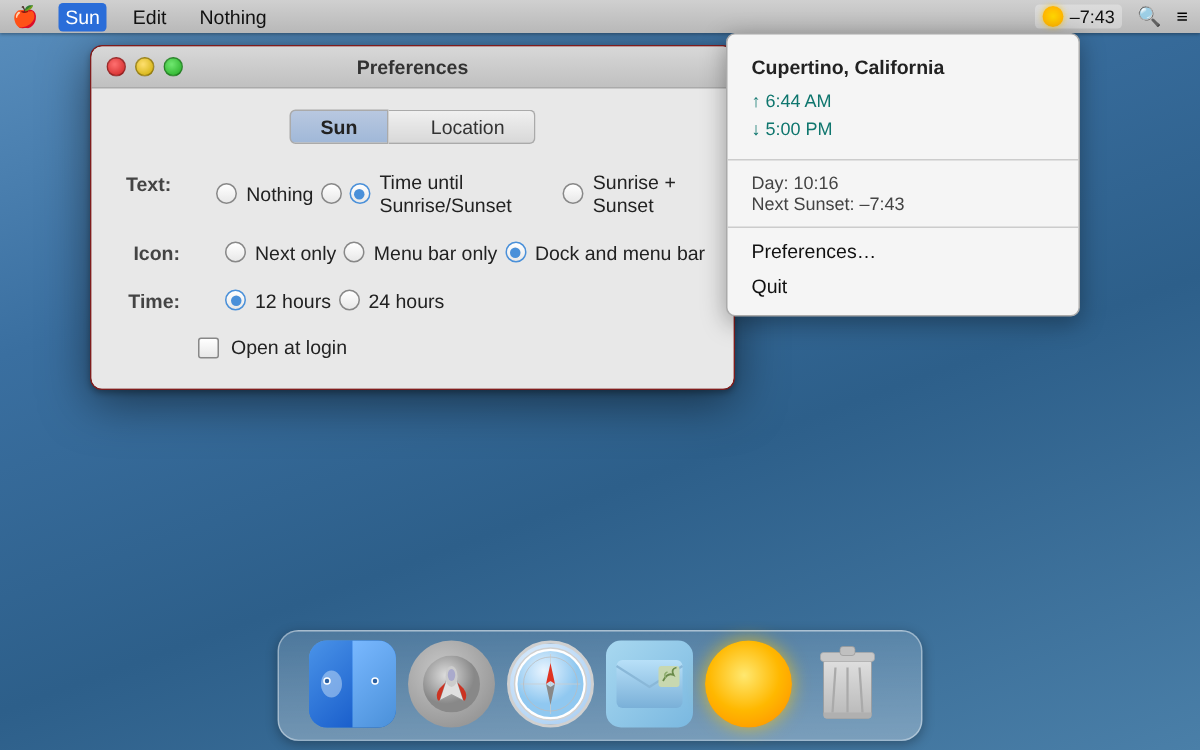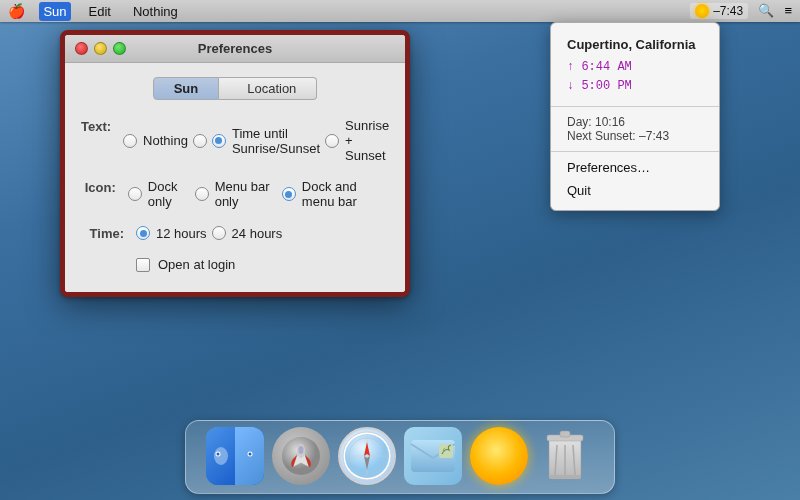--- a/index.html
+++ b/index.html
@@ -80,38 +80,37 @@
 
     
     .dropdown-menu {
       position: absolute;
       top: 22px;
       right: 80px;
       background: #f5f5f5;
       border: 1px solid #aaa;
       border-radius: 6px;
       box-shadow: 0 4px 16px rgba(0,0,0,0.35);
-      width: 170px;
+      width: 236px;
       padding: 8px 0;
       z-index: 200;
     }
 
     .dropdown-location {
       padding: 6px 16px 4px;
       font-size: 13px;
       color: #222;
       font-weight: 600;
     }
 
     .dropdown-times {
       padding: 2px 16px 6px;
       font-size: 12px;
-      color: #a21caf;
+      color: #0f766e;
       line-height: 1.6;
-      font-family: Liberation Mono, monospace;
     }
 
     .dropdown-divider {
       height: 1px;
       background: #ccc;
       margin: 4px 0;
     }
 
     .dropdown-day-night {
       padding: 4px 16px;
@@ -124,26 +123,26 @@
       font-size: 13px;
       color: #111;
       cursor: pointer;
     }
 
     
     .window {
       position: absolute;
       top: 30px;
       left: 60px;
-      width: 350px;
+      width: 430px;
       background: #e8e8e8;
       border-radius: 8px;
       box-shadow: 0 8px 32px rgba(0,0,0,0.5), 0 2px 4px rgba(0,0,0,0.3);
       overflow: hidden;
-      border: 5px solid #7f1d1d;
+      border: 1px solid #7f1d1d;
     }
 
     .window-titlebar {
       height: 28px;
       background: linear-gradient(to bottom, #d8d8d8 0%, #c0c0c0 100%);
       display: flex;
       align-items: center;
       justify-content: center;
       position: relative;
       border-bottom: 1px solid #aaa;
@@ -208,20 +207,21 @@
     .seg-btn.active {
       background: linear-gradient(to bottom, #b8c8e0, #a0b8d8);
       color: #222;
       font-weight: 600;
     }
 
     
     .pref-section {
       display: flex;
       margin-bottom: 16px;
+      gap: 18px;
     }
 
     .pref-label {
       font-size: 13px;
       color: #444;
       font-weight: 600;
       width: 55px;
       text-align: right;
       padding-right: 12px;
       padding-top: 1px;
@@ -452,21 +452,21 @@
           <span>Sunrise + Sunset</span>
         </div>
       </div>
     </div>
 
     <div class="pref-section">
       <div class="pref-label">Icon:</div>
       <div class="radio-group">
         <div class="radio-item">
           <div class="radio-circle"></div>
-          <span>Dock only</span>
+          <span>Next only</span>
         </div>
         <div class="radio-item">
           <div class="radio-circle"></div>
           <span>Menu bar only</span>
         </div>
         <div class="radio-item">
           <div class="radio-circle selected"></div>
           <span>Dock and menu bar</span>
         </div>
       </div>

